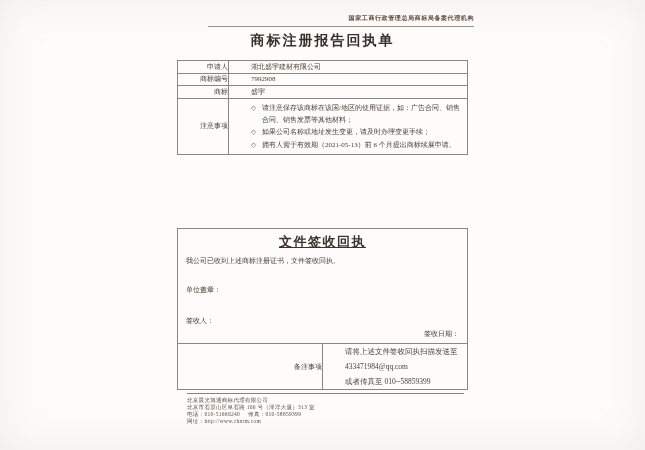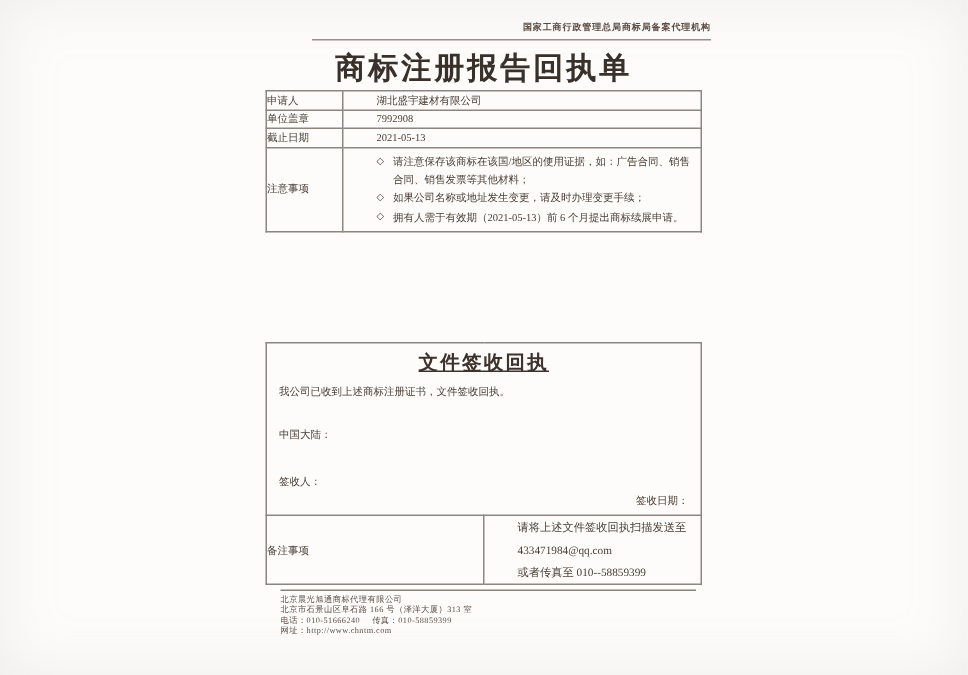--- a/index.html
+++ b/index.html
@@ -13,26 +13,26 @@
   
   .agency {
     position:absolute; top:14px; left:208px; width:266px;
     text-align:right; font-size:6px; letter-spacing:0.6px;
     color:#5b4b41; border-bottom:1px solid #9a8e86; padding-bottom:3px;
     font-weight:bold;
   }
   
   .title {
     position:absolute; top:32px; left:0; width:645px; text-align:center;
-    font-size:20px; font-weight:bold; letter-spacing:2px; color:#3a302a;
+    font-size:14px; font-weight:bold; letter-spacing:2px; color:#3a302a;
   }
   
   table { border-collapse:collapse; table-layout:fixed; }
   td { border:1px solid #8d8680; color:#4a3d33; }
-  td.lbl { width:51px; text-align:left; font-size:7px; }
+  td.lbl { width:51px; text-align:right; font-size:7px; }
   td.val { font-size:7px; padding-left:22px; }
   
   .info-table { position:absolute; top:60px; left:177px; width:291px; }
   .info-table tr.row { height:12.5px; }
   .notes-cell { padding:3px 6px 3px 6px; vertical-align:middle; }
   .note-item { position:relative; padding-left:11px; line-height:12.4px; font-size:7px; }
   .note-bullet { position:absolute; left:0; top:0; font-size:6.5px; }
   
   .receipt-table { position:absolute; top:228px; left:177px; width:291px; }
   .receipt-cell { height:94px; vertical-align:top; padding:4px 8px; }
@@ -61,26 +61,26 @@
 
   <div class="title">商标注册报告回执单</div>
 
   <table class="info-table">
     <tbody>
         <tr class="row">
       <td class="lbl">申请人</td>
       <td class="val">湖北盛宇建材有限公司</td>
     </tr>
     <tr class="row">
-      <td class="lbl">单位盖章</td>
+      <td class="lbl">商标编号</td>
       <td class="val">7992908</td>
     </tr>
     <tr class="row">
-      <td class="lbl">截止日期</td>
-      <td class="val">2021-05-13</td>
+      <td class="lbl">商标</td>
+      <td class="val">盛宇</td>
     </tr>
     <tr>
       <td class="lbl">注意事项</td>
       <td class="val notes-cell">
         <div class="note-item">
           <span class="note-bullet">◇</span>
           <span>请注意保存该商标在该国/地区的使用证据，如：广告合同、销售合同、销售发票等其他材料；</span>
         </div>
         <div class="note-item">
           <span class="note-bullet">◇</span>
@@ -94,21 +94,21 @@
     </tr>
   </tbody>
     </table>
 
   <table class="receipt-table">
     <tbody>
         <tr>
       <td colspan="2" class="receipt-cell">
         <div class="receipt-title">文件签收回执</div>
         <div class="receipt-statement">我公司已收到上述商标注册证书，文件签收回执。</div>
-        <div class="seal-line">中国大陆：</div>
+        <div class="seal-line">单位盖章：</div>
         <div class="signer-line">签收人：</div>
         <div class="sign-date-line">签收日期：</div>
       </td>
     </tr>
     <tr class="remarks-row">
       <td class="lbl">备注事项</td>
       <td class="val remarks-cell">
         <div>请将上述文件签收回执扫描发送至 433471984@qq.com</div>
         <div>或者传真至 010--58859399</div>
       </td>

